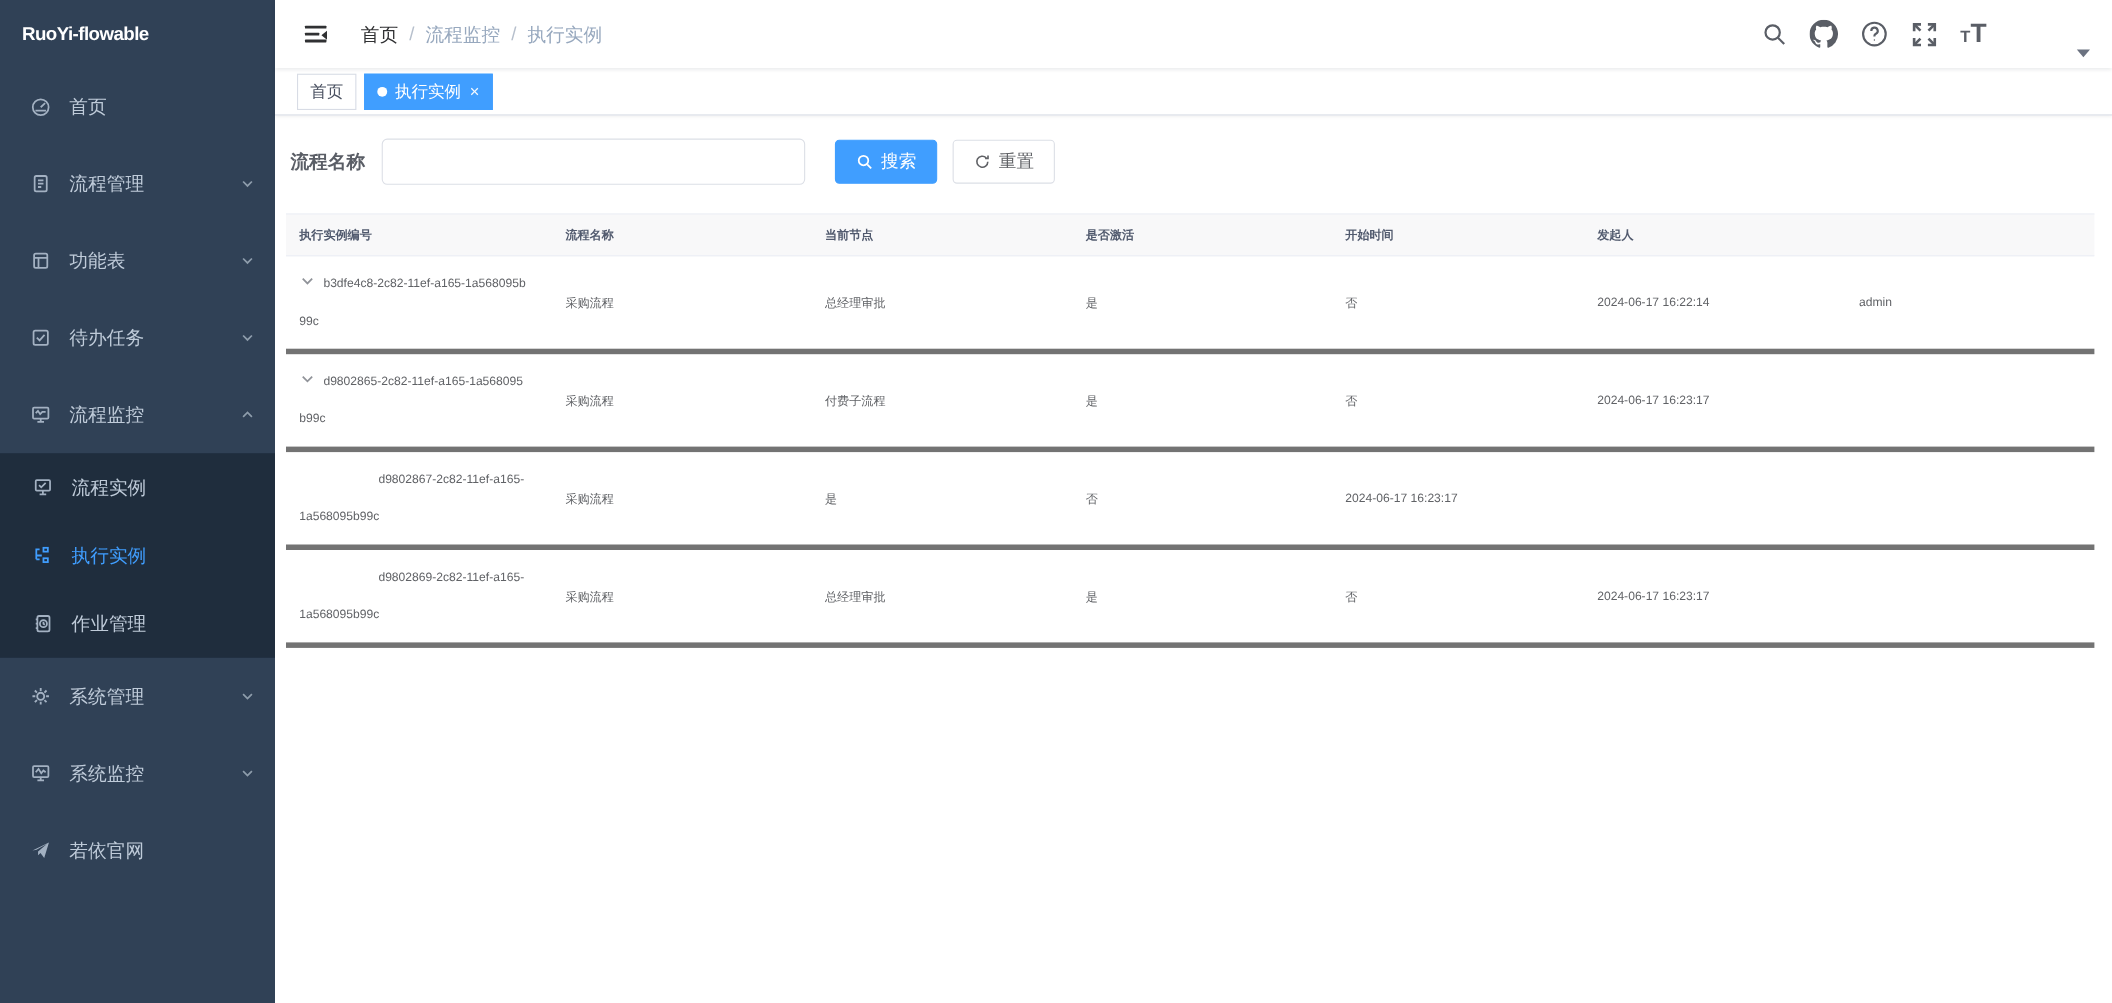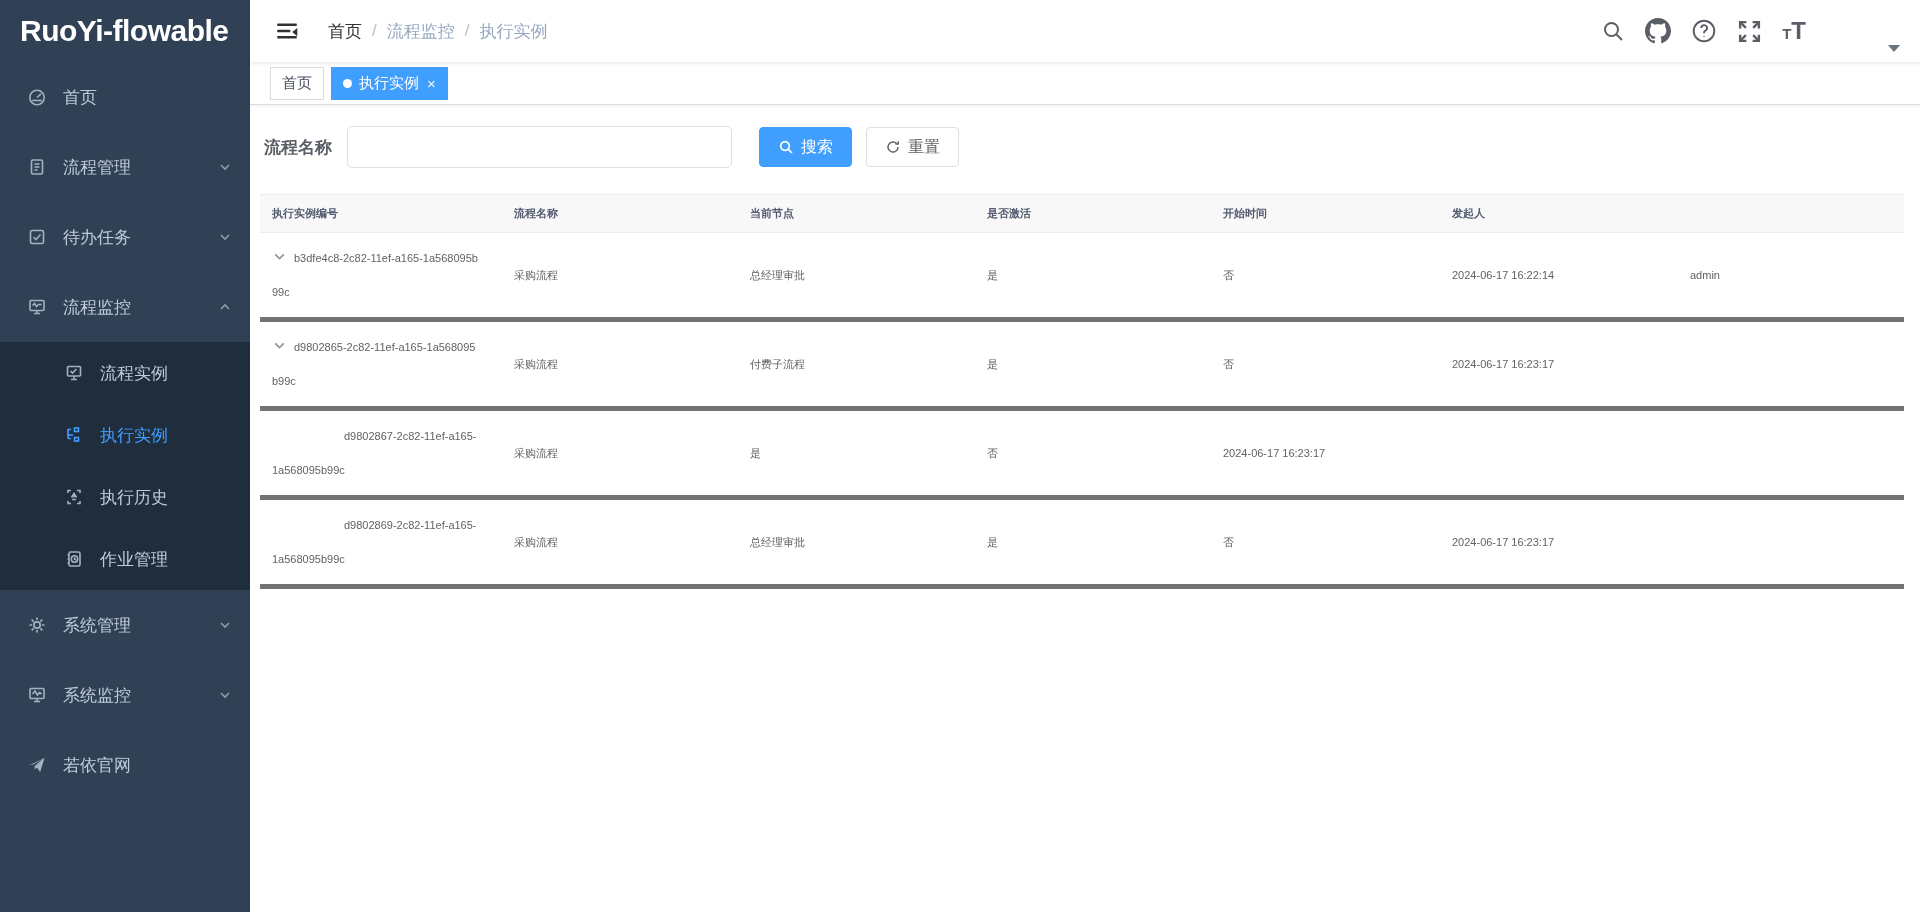--- a/index.html
+++ b/index.html
@@ -3,30 +3,30 @@
 <meta charset="utf-8">
 <style>
   * { margin:0; padding:0; box-sizing:border-box; }
   html,body { width:1920px; height:912px; overflow:hidden; background:#fff;
     font-family:"Liberation Sans","DejaVu Sans",sans-serif; }
   .app { display:flex; width:1920px; height:912px; }
 
   
   .sidebar { width:250px; height:912px; background:#304156; flex-shrink:0; overflow:hidden; }
   .logo { height:62px; display:flex; align-items:center; padding-left:20px;
-    color:#fff; font-weight:bold; font-size:30px; letter-spacing:-0.5px; }
+    color:#fff; font-weight:bold; font-size:17px; letter-spacing:-0.5px; }
   .menu-item { height:70px; display:flex; align-items:center; padding:0 18px 0 25px;
     color:#bfcbd9; font-size:17px; cursor:pointer; }
   .menu-item .mi-icon { width:24px; height:24px; margin-right:14px; color:#a3b1c2;
     display:flex; align-items:center; justify-content:center; flex-shrink:0; }
   .menu-item .mi-label { white-space:nowrap; }
   .menu-item .chevron { margin-left:auto; color:#8d9cab; display:flex; }
   .menu-item .chevron.up { transform:rotate(180deg); }
   .submenu { background:#1f2d3d; }
-  .submenu .menu-item { height:62px; padding-left:62px; }
+  .submenu .menu-item { height:62px; padding-left:27px; }
   .submenu .menu-item.active { color:#409EFF; }
   .submenu .menu-item.active .mi-icon { color:#409EFF; }
 
   
   .main { flex:1; display:flex; flex-direction:column; background:#fff; min-width:0; }
   .navbar { height:62px; display:flex; align-items:center; padding:0 20px 0 18px;
     background:#fff; box-shadow:0 1px 4px rgba(0,21,41,.12); position:relative; z-index:3; }
   .hamburger { display:flex; align-items:center; padding:0 6px; cursor:pointer; color:#303133; }
   .breadcrumb { margin-left:22px; font-size:17px; display:flex; align-items:center; gap:10px; }
   .bc-link { color:#303133; cursor:pointer; }
@@ -106,20 +106,34 @@
         </svg>
         </span>
       <span class="mi-label">流程管理</span>
       <span class="chevron">
         <svg width="14" height="14" viewBox="0 0 14 14" fill="none" stroke="currentColor" stroke-width="1.6">
             <path d="M3 5l4 4 4-4"></path>
           </svg>
         </span>
     </div>
 
+    <div class="menu-item">
+      <span class="mi-icon">
+        <svg width="20" height="20" viewBox="0 0 20 20" fill="none" stroke="currentColor" stroke-width="1.6">
+          <rect x="4" y="3.5" width="12" height="13" rx="1.5"></rect>
+            <path d="M4 7.5h12M8 7.5v9"></path>
+        </svg>
+        </span>
+      <span class="mi-label">功能表</span>
+      <span class="chevron">
+        <svg width="14" height="14" viewBox="0 0 14 14" fill="none" stroke="currentColor" stroke-width="1.6">
+            <path d="M3 5l4 4 4-4"></path>
+          </svg>
+        </span>
+    </div>
 
     <div class="menu-item">
       <span class="mi-icon">
         <svg width="20" height="20" viewBox="0 0 20 20" fill="none" stroke="currentColor" stroke-width="1.6">
           <rect x="3.5" y="3.5" width="13" height="13" rx="1.5"></rect>
             <path d="M6.5 10l2.5 2.5 4.5-5"></path>
         </svg>
         </span>
       <span class="mi-label">待办任务</span>
       <span class="chevron">
@@ -159,29 +173,20 @@
       <div class="menu-item active">
         <span class="mi-icon">
           <svg width="20" height="20" viewBox="0 0 20 20" fill="none" stroke="currentColor" stroke-width="1.6">
             <path d="M7 4.5h-3v3M4 7.5v6M4 13.5h3"></path>
               <rect x="10.5" y="3" width="4" height="3.5"></rect>
               <rect x="10.5" y="12.5" width="4" height="3.5"></rect>
               <path d="M4 10h5"></path>
           </svg>
           </span>
         <span class="mi-label">执行实例</span>
-      </div>
-      <div class="menu-item">
-        <span class="mi-icon">
-          <svg width="20" height="20" viewBox="0 0 20 20" fill="none" stroke="currentColor" stroke-width="1.6">
-            <path d="M4 6V3.5h3M13 3.5h3V6M16 14v2.5h-3M7 16.5H4V14"></path>
-              <path d="M10 6.5v4M8 12.5h4M7.5 10.5L10 6.5l2.5 4"></path>
-          </svg>
-          </span>
-        <span class="mi-label">执行历史</span>
       </div>
       <div class="menu-item">
         <span class="mi-icon">
           <svg width="20" height="20" viewBox="0 0 20 20" fill="none" stroke="currentColor" stroke-width="1.6">
             <rect x="5" y="3" width="11" height="14" rx="1.5"></rect>
               <circle cx="10.5" cy="10" r="3.2"></circle>
               <path d="M10.5 8.3V10l1.3 1"></path>
               <path d="M3.5 6h1.5M3.5 10h1.5M3.5 14h1.5"></path>
           </svg>
           </span>

